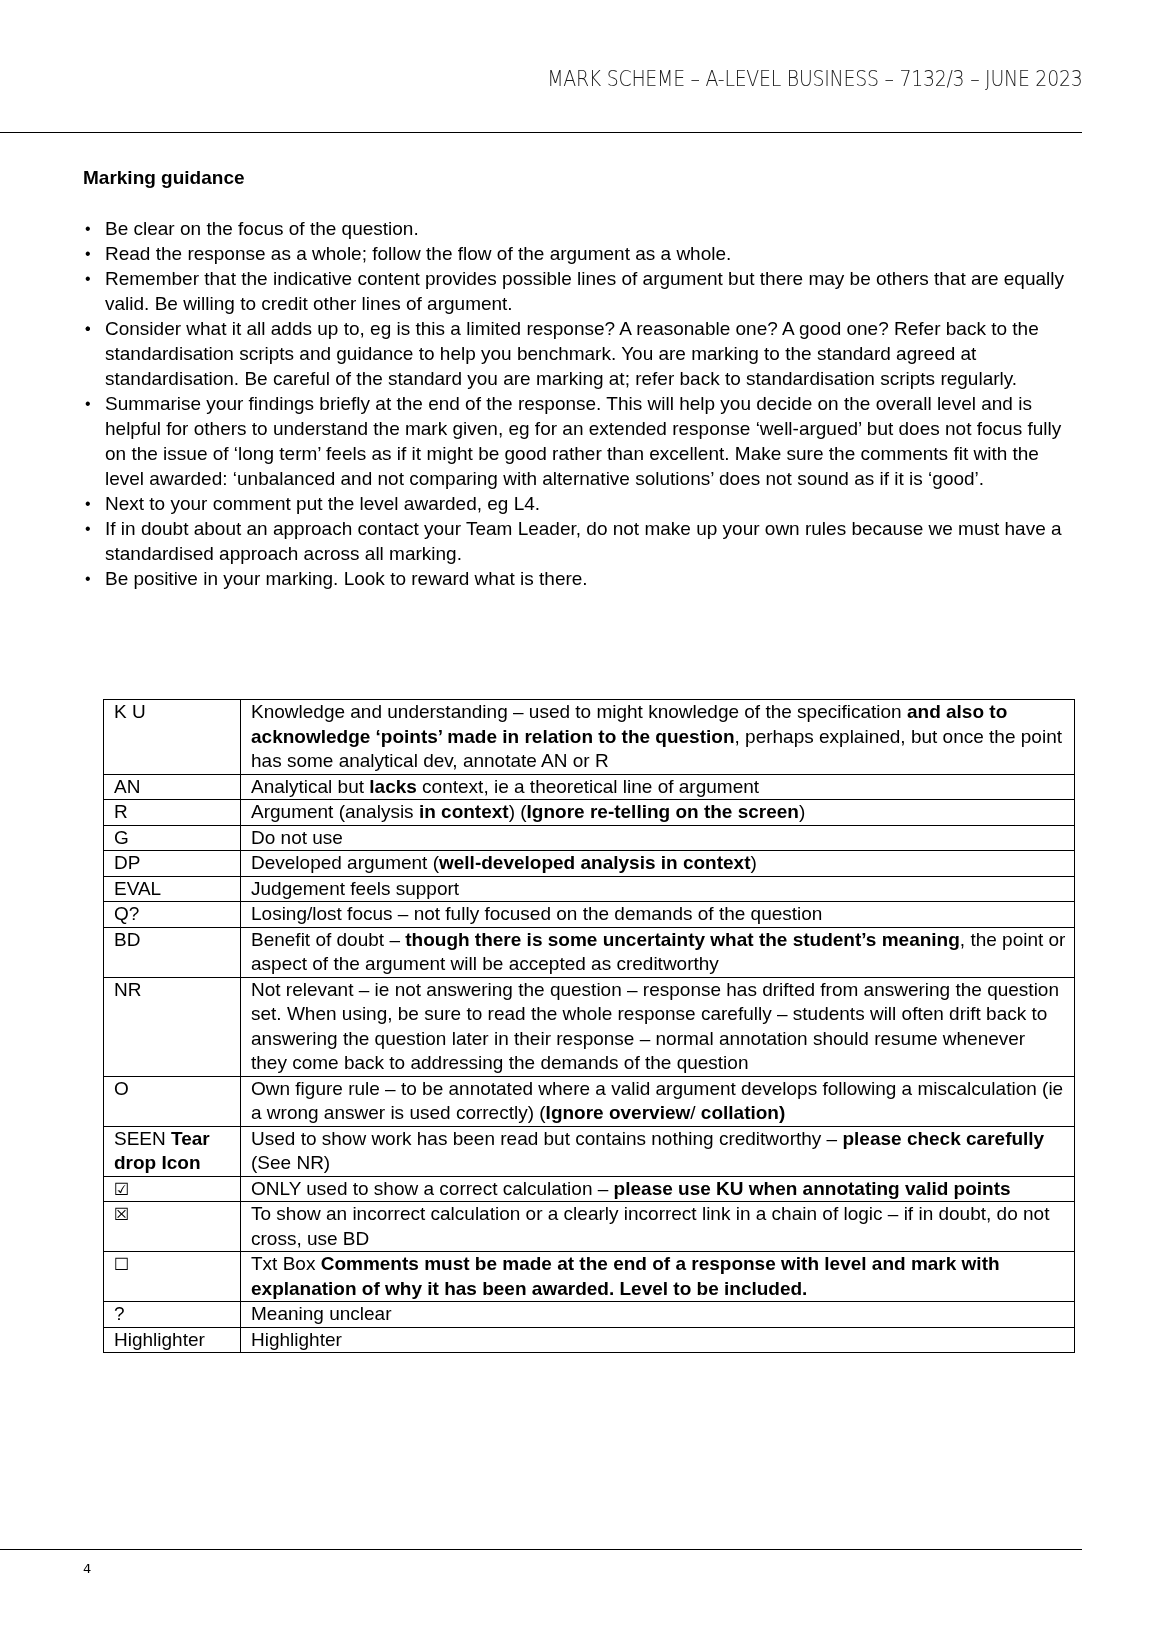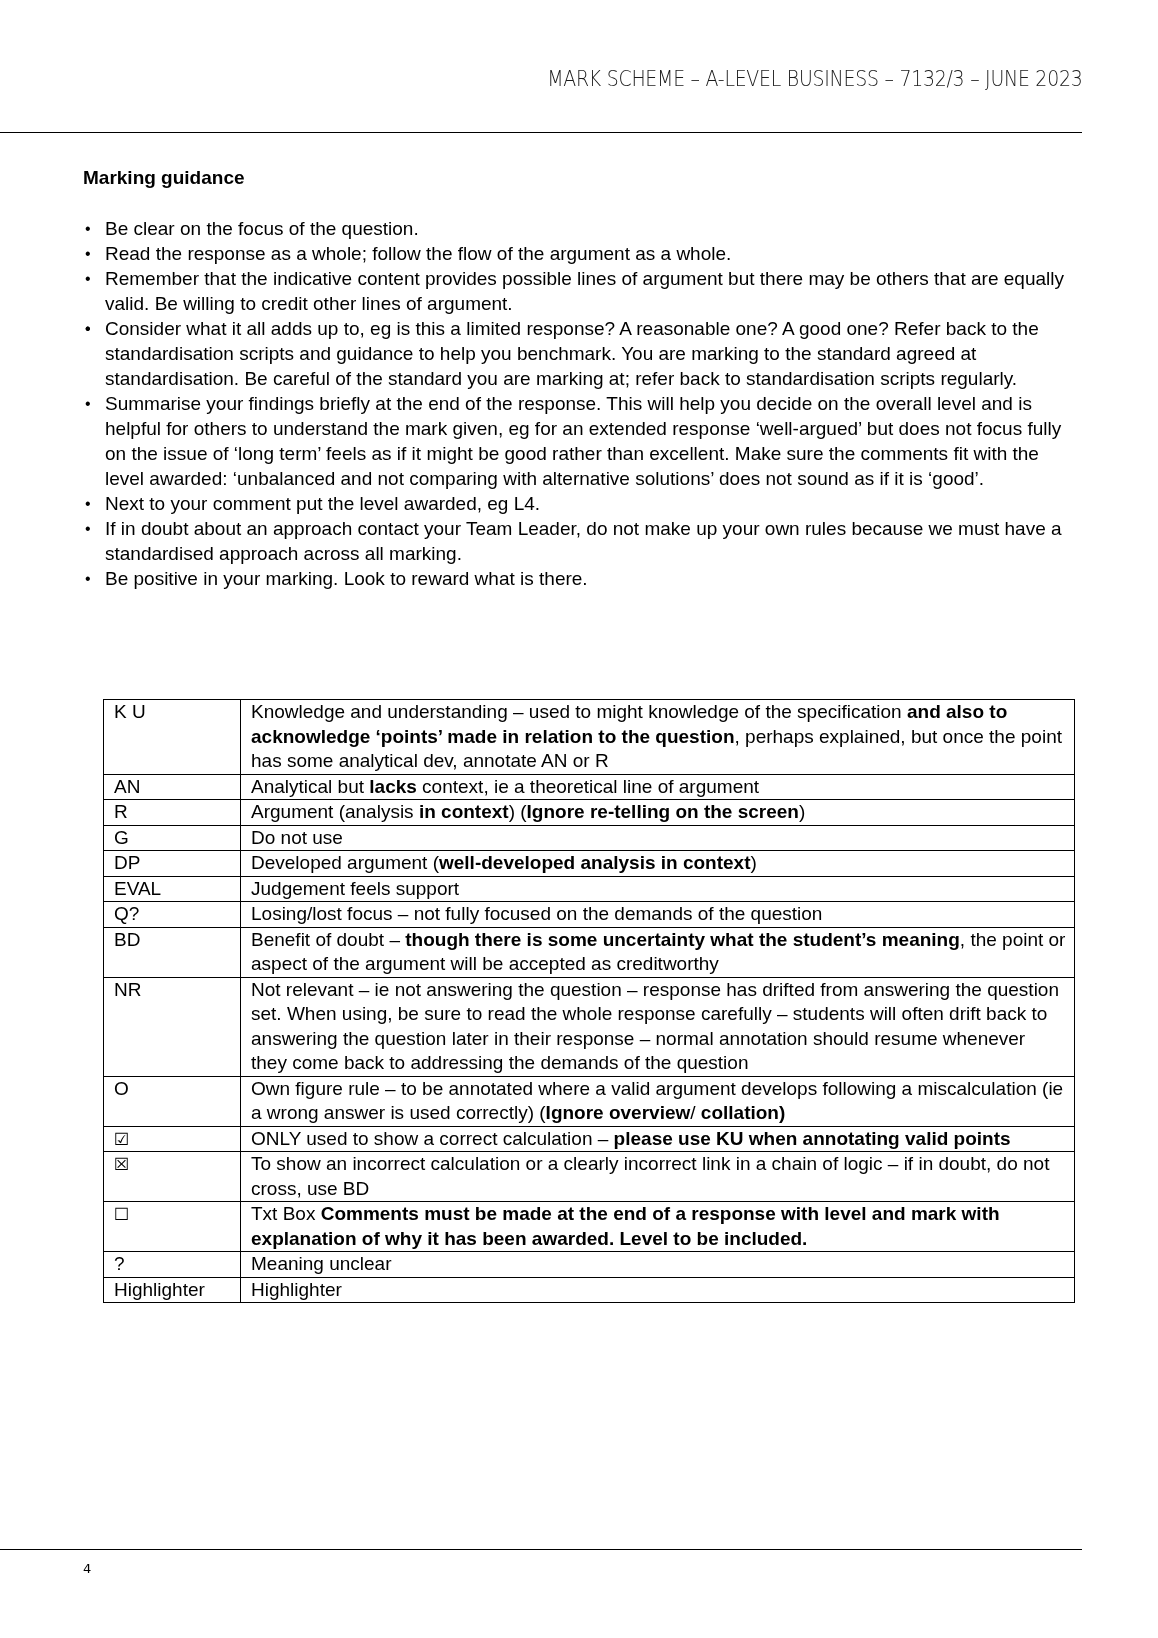--- a/index.html
+++ b/index.html
@@ -99,20 +99,24 @@
       </tr>
       <tr>
         <td class="code"><span>NR</span></td>
         <td><span>Not relevant – ie not answering the question – response has drifted from answering the question set.  When using, be sure to read the whole response carefully – students will often drift back to answering the question later in their response – normal annotation should resume whenever they come back to addressing the demands of the question</span></td>
       </tr>
       <tr>
         <td class="code"><span>O</span></td>
         <td><span>Own figure rule – to be annotated where a valid argument develops following a miscalculation (ie a wrong answer is used correctly) (</span><span class="b">Ignore overview</span><span>/ </span><span class="b">collation)</span></td>
       </tr>
       <tr>
+        <td class="code"><span>SEEN </span><span class="b">Tear drop Icon</span></td>
+        <td><span>Used to show work has been read but contains nothing creditworthy – </span><span class="b">please check carefully</span><span> (See NR)</span></td>
+      </tr>
+      <tr>
         <td class="code"><span style="font-family: &quot;DejaVu Sans&quot;, sans-serif; font-size: 17px;">☑</span></td>
         <td><span>ONLY used to show a correct calculation – </span><span class="b">please use KU when annotating valid points</span></td>
       </tr>
       <tr>
         <td class="code"><span style="font-family: &quot;DejaVu Sans&quot;, sans-serif; font-size: 17px;">☒</span></td>
         <td><span>To show an incorrect calculation or a clearly incorrect link in a chain of logic – if in doubt, do not cross, use BD</span></td>
       </tr>
       <tr>
         <td class="code"><span style="font-family: &quot;DejaVu Sans&quot;, sans-serif; font-size: 17px;">☐</span></td>
         <td><span>Txt Box </span><span class="b">Comments must be made at the end of a response with level and mark with explanation of why it has been awarded. Level to be included.</span></td>

